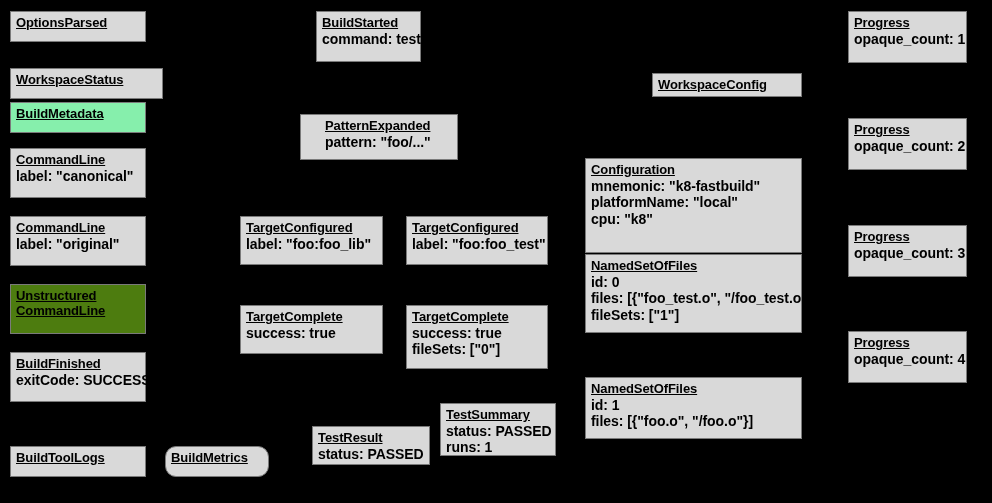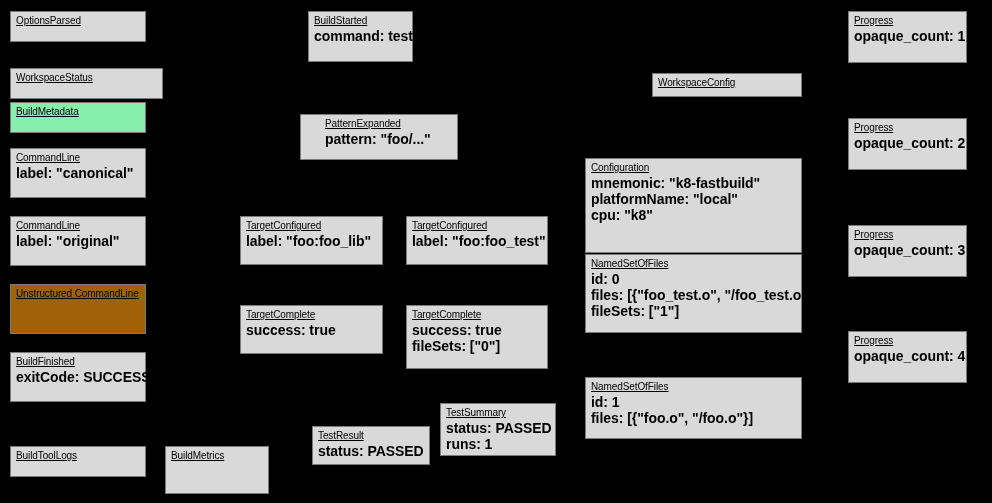--- a/index.html
+++ b/index.html
@@ -22,22 +22,22 @@
     position: absolute;
     box-sizing: border-box;
     background: #d9d9d9;
     border: 1px solid #7a7a7a;
     padding: 3px 5px 4px 5px;
     color: #000000;
     line-height: 1.16;
   }
   .node-title {
     display: block;
-    font-size: 10px;
-    font-weight: normal;
+    font-size: 13px;
+    font-weight: bold;
     text-decoration: underline;
     white-space: nowrap;
     letter-spacing: -0.1px;
     margin-bottom: 1px;
   }
   .node-title.wrap {
     white-space: normal;
   }
   .node-field {
     display: block;
@@ -71,39 +71,39 @@
       <span class="fields">
         <span class="node-field">label: "canonical"</span>
       </span>
     </div>
     <div class="node" style="left: 10px; top: 216px; width: 136px; height: 50px; background: rgb(217, 217, 217); border-color: rgb(122, 122, 122); color: rgb(0, 0, 0);">
       <span class="node-title">CommandLine</span>
       <span class="fields">
         <span class="node-field">label: "original"</span>
       </span>
     </div>
-    <div class="node" style="left: 10px; top: 284px; width: 136px; height: 50px; background: #a16207; border-color: rgb(122, 122, 122); color: rgb(0, 0, 0);">
+    <div class="node" style="left: 10px; top: 284px; width: 136px; height: 50px; background: #4d7c0f; border-color: rgb(122, 122, 122); color: rgb(0, 0, 0);">
       <span class="node-title wrap">Unstructured CommandLine</span>
       <span class="fields"></span>
     </div>
     <div class="node" style="left: 10px; top: 352px; width: 136px; height: 50px; background: rgb(217, 217, 217); border-color: rgb(122, 122, 122); color: rgb(0, 0, 0);">
       <span class="node-title">BuildFinished</span>
       <span class="fields">
         <span class="node-field">exitCode: SUCCESS</span>
       </span>
     </div>
     <div class="node" style="left: 10px; top: 446px; width: 136px; height: 31px; background: rgb(217, 217, 217); border-color: rgb(122, 122, 122); color: rgb(0, 0, 0);">
       <span class="node-title">BuildToolLogs</span>
       <span class="fields"></span>
     </div>
-    <div class="node" style="left: 165px; top: 446px; width: 104px; height: 48px; background: rgb(217, 217, 217); border-color: rgb(122, 122, 122); color: rgb(0, 0, 0);">
+    <div class="node" style="left: 165px; top: 446px; width: 104px; height: 31px; background: rgb(217, 217, 217); border-color: rgb(122, 122, 122); color: rgb(0, 0, 0); border-radius: 11px;">
       <span class="node-title">BuildMetrics</span>
       <span class="fields"></span>
     </div>
-    <div class="node" style="left: 308px; top: 11px; width: 105px; height: 51px; background: rgb(217, 217, 217); border-color: rgb(122, 122, 122); color: rgb(0, 0, 0);">
+    <div class="node" style="left: 316px; top: 11px; width: 105px; height: 51px; background: rgb(217, 217, 217); border-color: rgb(122, 122, 122); color: rgb(0, 0, 0);">
       <span class="node-title">BuildStarted</span>
       <span class="fields">
         <span class="node-field">command: test</span>
       </span>
     </div>
     <div class="node" style="left: 300px; top: 114px; width: 158px; height: 46px; background: rgb(217, 217, 217); border-color: rgb(122, 122, 122); color: rgb(0, 0, 0); padding-left: 24px;">
       <span class="node-title">PatternExpanded</span>
       <span class="fields">
         <span class="node-field">pattern: "foo/..."</span>
       </span>

